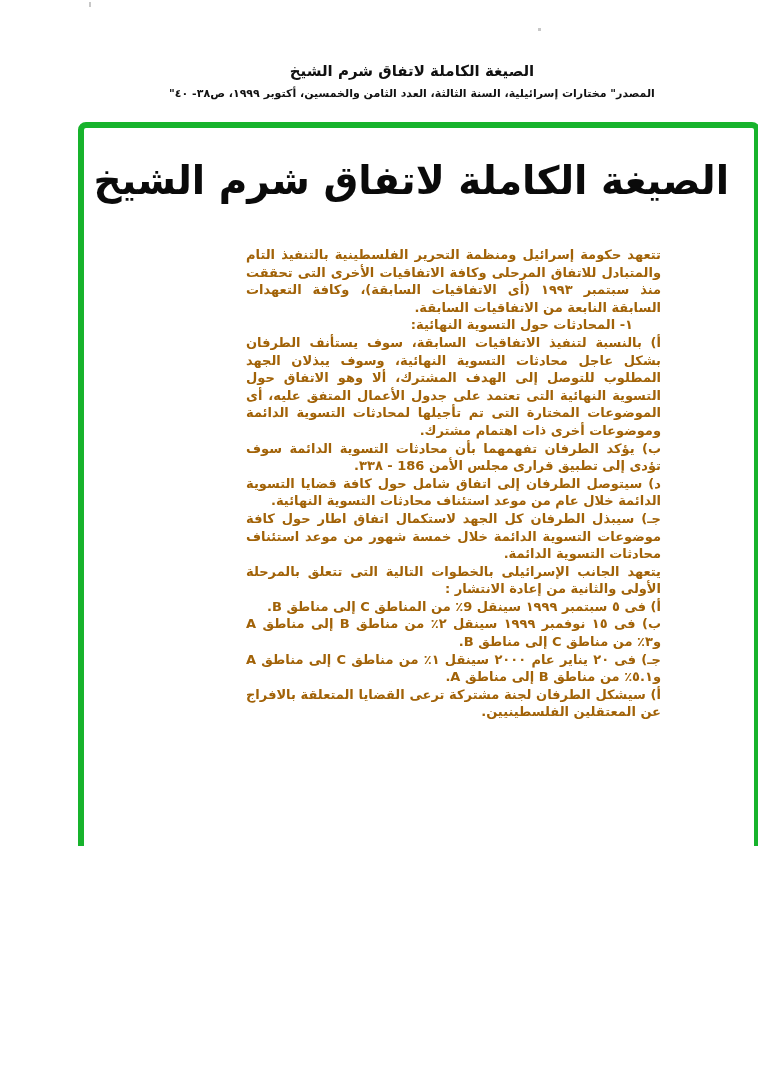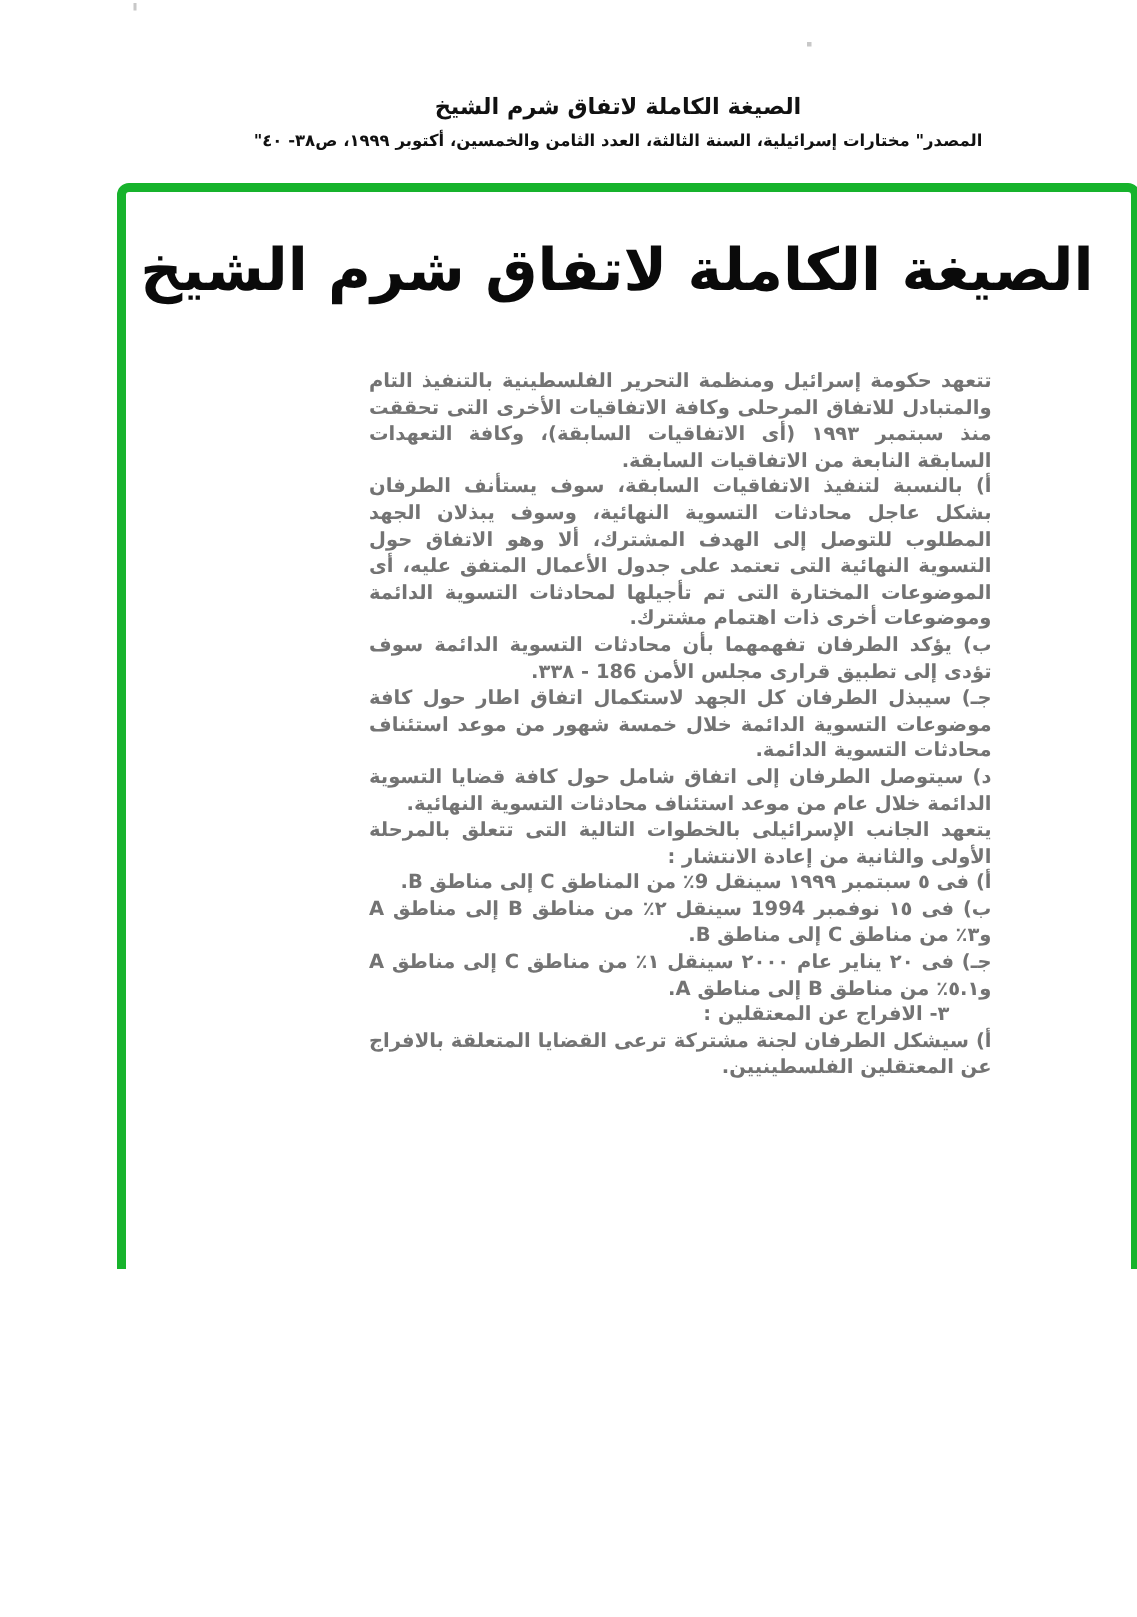--- a/index.html
+++ b/index.html
@@ -59,21 +59,21 @@
   .body-text {
     position: absolute;
     left: 213px;
     top: 246px;
     width: 415px;
     direction: rtl;
     text-align: justify;
     font-size: 13px;
     line-height: 17.6px;
     font-weight: bold;
-    color: #737373;
+    color: #a16207;
   }
   .body-text p { margin: 0; }
   .body-text p.indent { padding-right: 28px; }
   
   .page-number {
     position: absolute;
     top: 1020px;
     left: 0;
     width: 758px;
     text-align: center;
@@ -101,27 +101,27 @@
     <div class="top-title">الصيغة الكاملة لاتفاق شرم الشيخ</div>
     <div class="top-source">المصدر" مختارات إسرائيلية، السنة الثالثة، العدد الثامن والخمسين، أكتوبر ١٩٩٩، ص٣٨- ٤٠"</div>
   </div>
 
   <div class="green-frame"></div>
 
   <div class="doc-title">الصيغة الكاملة لاتفاق شرم الشيخ</div>
 
   <div class="body-text">
     <p>تتعهد حكومة إسرائيل ومنظمة التحرير الفلسطينية بالتنفيذ التام والمتبادل للاتفاق المرحلى وكافة الاتفاقيات الأخرى التى تحققت منذ سبتمبر ١٩٩٣ (أى الاتفاقيات السابقة)، وكافة التعهدات السابقة النابعة من الاتفاقيات السابقة.</p>
+    <p class="indent">١- المحادثات حول التسوية النهائية:</p>
     <p>أ) بالنسبة لتنفيذ الاتفاقيات السابقة، سوف يستأنف الطرفان بشكل عاجل محادثات التسوية النهائية، وسوف يبذلان الجهد المطلوب للتوصل إلى الهدف المشترك، ألا وهو الاتفاق حول التسوية النهائية التى تعتمد على جدول الأعمال المتفق عليه، أى الموضوعات المختارة التى تم تأجيلها لمحادثات التسوية الدائمة وموضوعات أخرى ذات اهتمام مشترك.</p>
     <p>ب) يؤكد الطرفان تفهمهما بأن محادثات التسوية الدائمة سوف تؤدى إلى تطبيق قرارى مجلس الأمن 186 - ٣٣٨.</p>
+    <p>د) سيتوصل الطرفان إلى اتفاق شامل حول كافة قضايا التسوية الدائمة خلال عام من موعد استئناف محادثات التسوية النهائية.</p>
     <p>جـ) سيبذل الطرفان كل الجهد لاستكمال اتفاق اطار حول كافة موضوعات التسوية الدائمة خلال خمسة شهور من موعد استئناف محادثات التسوية الدائمة.</p>
-    <p>د) سيتوصل الطرفان إلى اتفاق شامل حول كافة قضايا التسوية الدائمة خلال عام من موعد استئناف محادثات التسوية النهائية.</p>
     <p>يتعهد الجانب الإسرائيلى بالخطوات التالية التى تتعلق بالمرحلة الأولى والثانية من إعادة الانتشار :</p>
     <p>أ) فى ٥ سبتمبر ١٩٩٩ سينقل 9٪ من المناطق C إلى مناطق B.</p>
-    <p>ب) فى ١٥ نوفمبر 1994 سينقل ٢٪ من مناطق B إلى مناطق A و٣٪ من مناطق C إلى مناطق B.</p>
+    <p>ب) فى ١٥ نوفمبر ١٩٩٩ سينقل ٢٪ من مناطق B إلى مناطق A و٣٪ من مناطق C إلى مناطق B.</p>
     <p>جـ) فى ٢٠ يناير عام ٢٠٠٠ سينقل ١٪ من مناطق C إلى مناطق A و٥.١٪ من مناطق B إلى مناطق A.</p>
-    <p class="indent">٣- الافراج عن المعتقلين :</p>
     <p>أ) سيشكل الطرفان لجنة مشتركة ترعى القضايا المتعلقة بالافراج عن المعتقلين الفلسطينيين.</p>
   </div>
 
   <div class="page-number">١</div>
 
 </div>
 
 </body></html>

